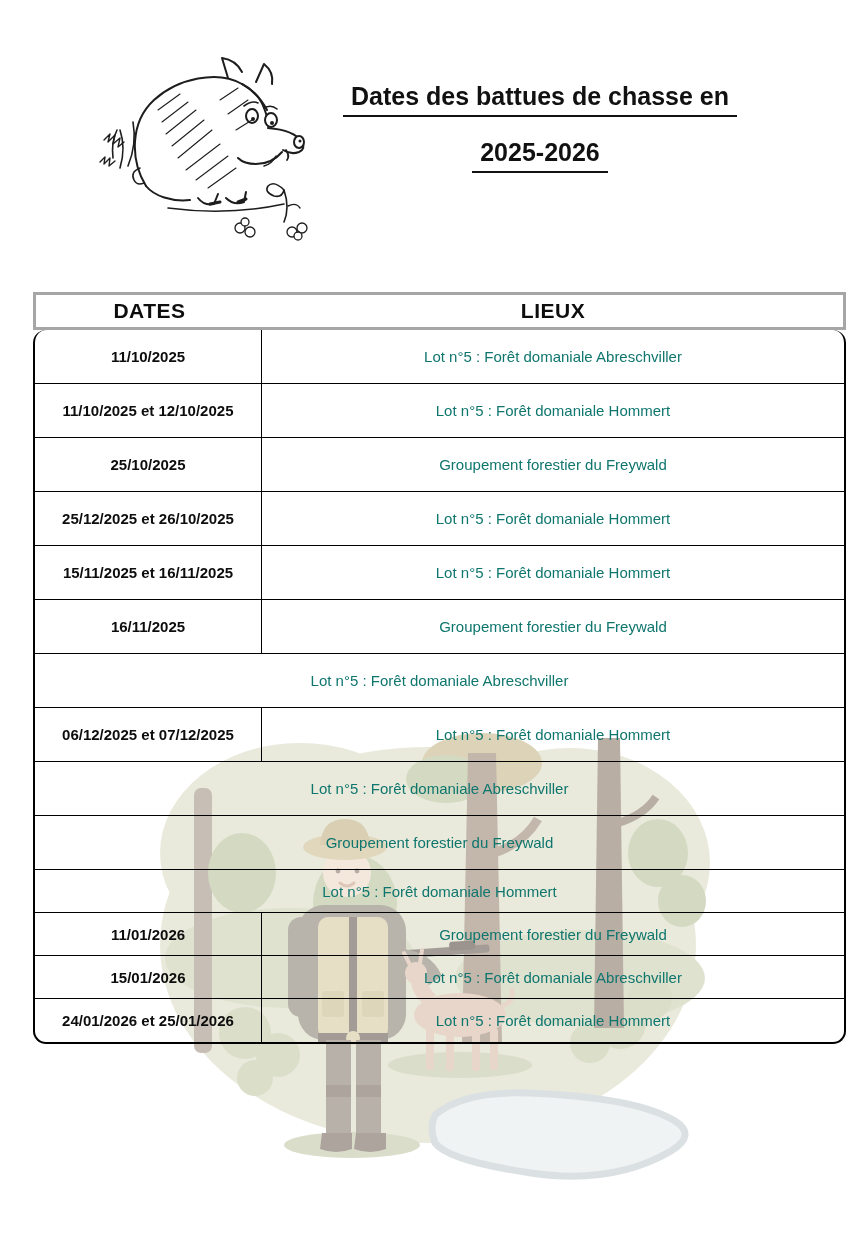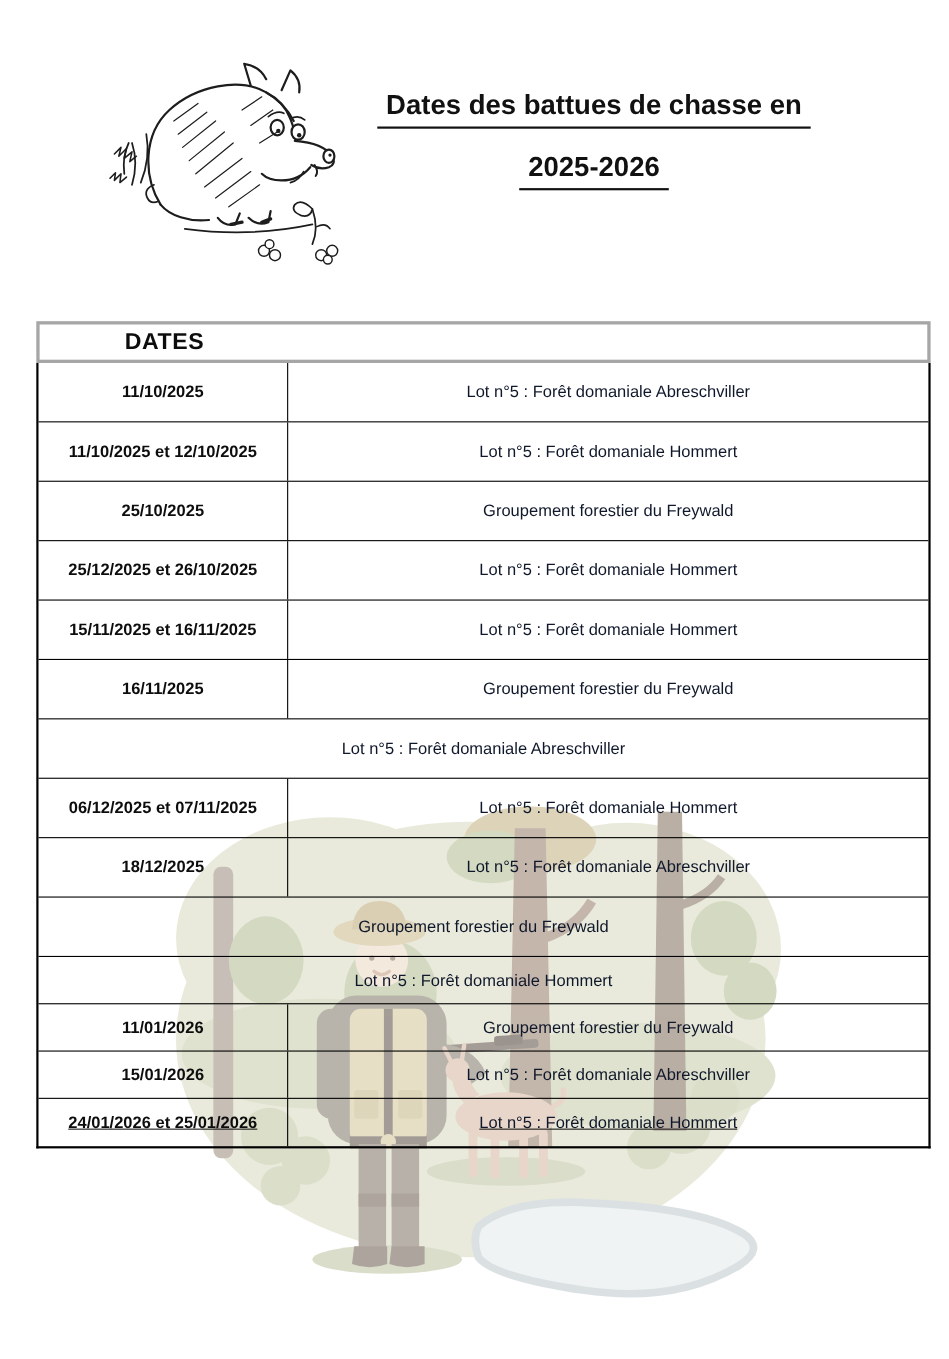--- a/index.html
+++ b/index.html
@@ -50,30 +50,31 @@
   .th{
     display:flex;align-items:center;justify-content:center;
     font-size:21px;font-weight:700;letter-spacing:.5px;color:#0d0d0d;
   }
   .th.c1{width:227px;}
   .th.c2{flex:1;}
   .tbody{
     border-left:2px solid #000;
     border-right:2px solid #000;
     border-bottom:2px solid #000;
+    border-radius:13px;
   }
   .tr{display:flex;height:54px;border-bottom:1px solid #000;}
   .tr.short{height:43px;}
-  .tr:last-child{border-bottom:none;text-decoration:underline;}
+  .tr:last-child{border-bottom:none;}
   .td{display:flex;align-items:center;justify-content:center;text-align:center;}
   .td.date{
     width:227px;border-right:1px solid #000;
     font-weight:700;font-size:15px;color:#0d0d0d;
   }
-  .td.lieu{flex:1;font-size:15px;color:#0f172a;}
+  .td.lieu{flex:1;font-size:15px;color:#0f766e;}
 </style>
 </head>
 <body>
 
 <div class="page">
 
   <svg class="boar" viewBox="0 0 248 202" aria-hidden="true">
     <g stroke="#1d1d1d" fill="none" stroke-width="2" stroke-linecap="round" stroke-linejoin="round">
 
       <path d="M40,128 q6,-20 0,-38 M48,126 q9,-22 5,-44 M57,124 q3,-18 12,-34 M33,118 q-2,-16 4,-28" stroke-width="1.6"></path>
@@ -223,20 +224,21 @@
         <path d="M354,272 q10,-4 8,-14" stroke="#d9bda9" stroke-width="5" fill="none" stroke-linecap="round"></path>
       </g>
 
       <path d="M285,382 q28,-24 92,-22 q108,4 148,28 q22,14 -4,30 q-58,34 -140,22 q-82,-12 -96,-30 q-6,-16 0,-28 z" fill="#e7ecec" stroke="#c6d0d2" stroke-width="7"></path>
     </g>
   </svg>
 
   <div class="hunt-table">
     <div class="thead">
       <div class="th c1">DATES</div>
+      <div class="th c2">LIEUX</div>
     </div>
     <div class="tbody">
       <div class="tr">
           <div class="td date">11/10/2025</div>
           <div class="td lieu">Lot n°5 : Forêt domaniale Abreschviller</div>
         </div>
       <div class="tr">
           <div class="td date">11/10/2025 et 12/10/2025</div>
           <div class="td lieu">Lot n°5 : Forêt domaniale Hommert</div>
         </div>
@@ -253,25 +255,24 @@
           <div class="td lieu">Lot n°5 : Forêt domaniale Hommert</div>
         </div>
       <div class="tr">
           <div class="td date">16/11/2025</div>
           <div class="td lieu">Groupement forestier du Freywald</div>
         </div>
       <div class="tr">
           <div class="td lieu">Lot n°5 : Forêt domaniale Abreschviller</div>
         </div>
       <div class="tr">
-          <div class="td date">06/12/2025 et 07/11/2025</div>
-          <div class="td lieu">Lot n°5 : Forêt domaniale Hommert</div>
-        </div>
-      <div class="tr">
-          <div class="td date">18/12/2025</div>
+          <div class="td date">06/12/2025 et 07/12/2025</div>
+          <div class="td lieu">Lot n°5 : Forêt domaniale Hommert</div>
+        </div>
+      <div class="tr">
           <div class="td lieu">Lot n°5 : Forêt domaniale Abreschviller</div>
         </div>
       <div class="tr">
           <div class="td lieu">Groupement forestier du Freywald</div>
         </div>
       <div class="tr short">
           <div class="td lieu">Lot n°5 : Forêt domaniale Hommert</div>
         </div>
       <div class="tr short">
           <div class="td date">11/01/2026</div>

